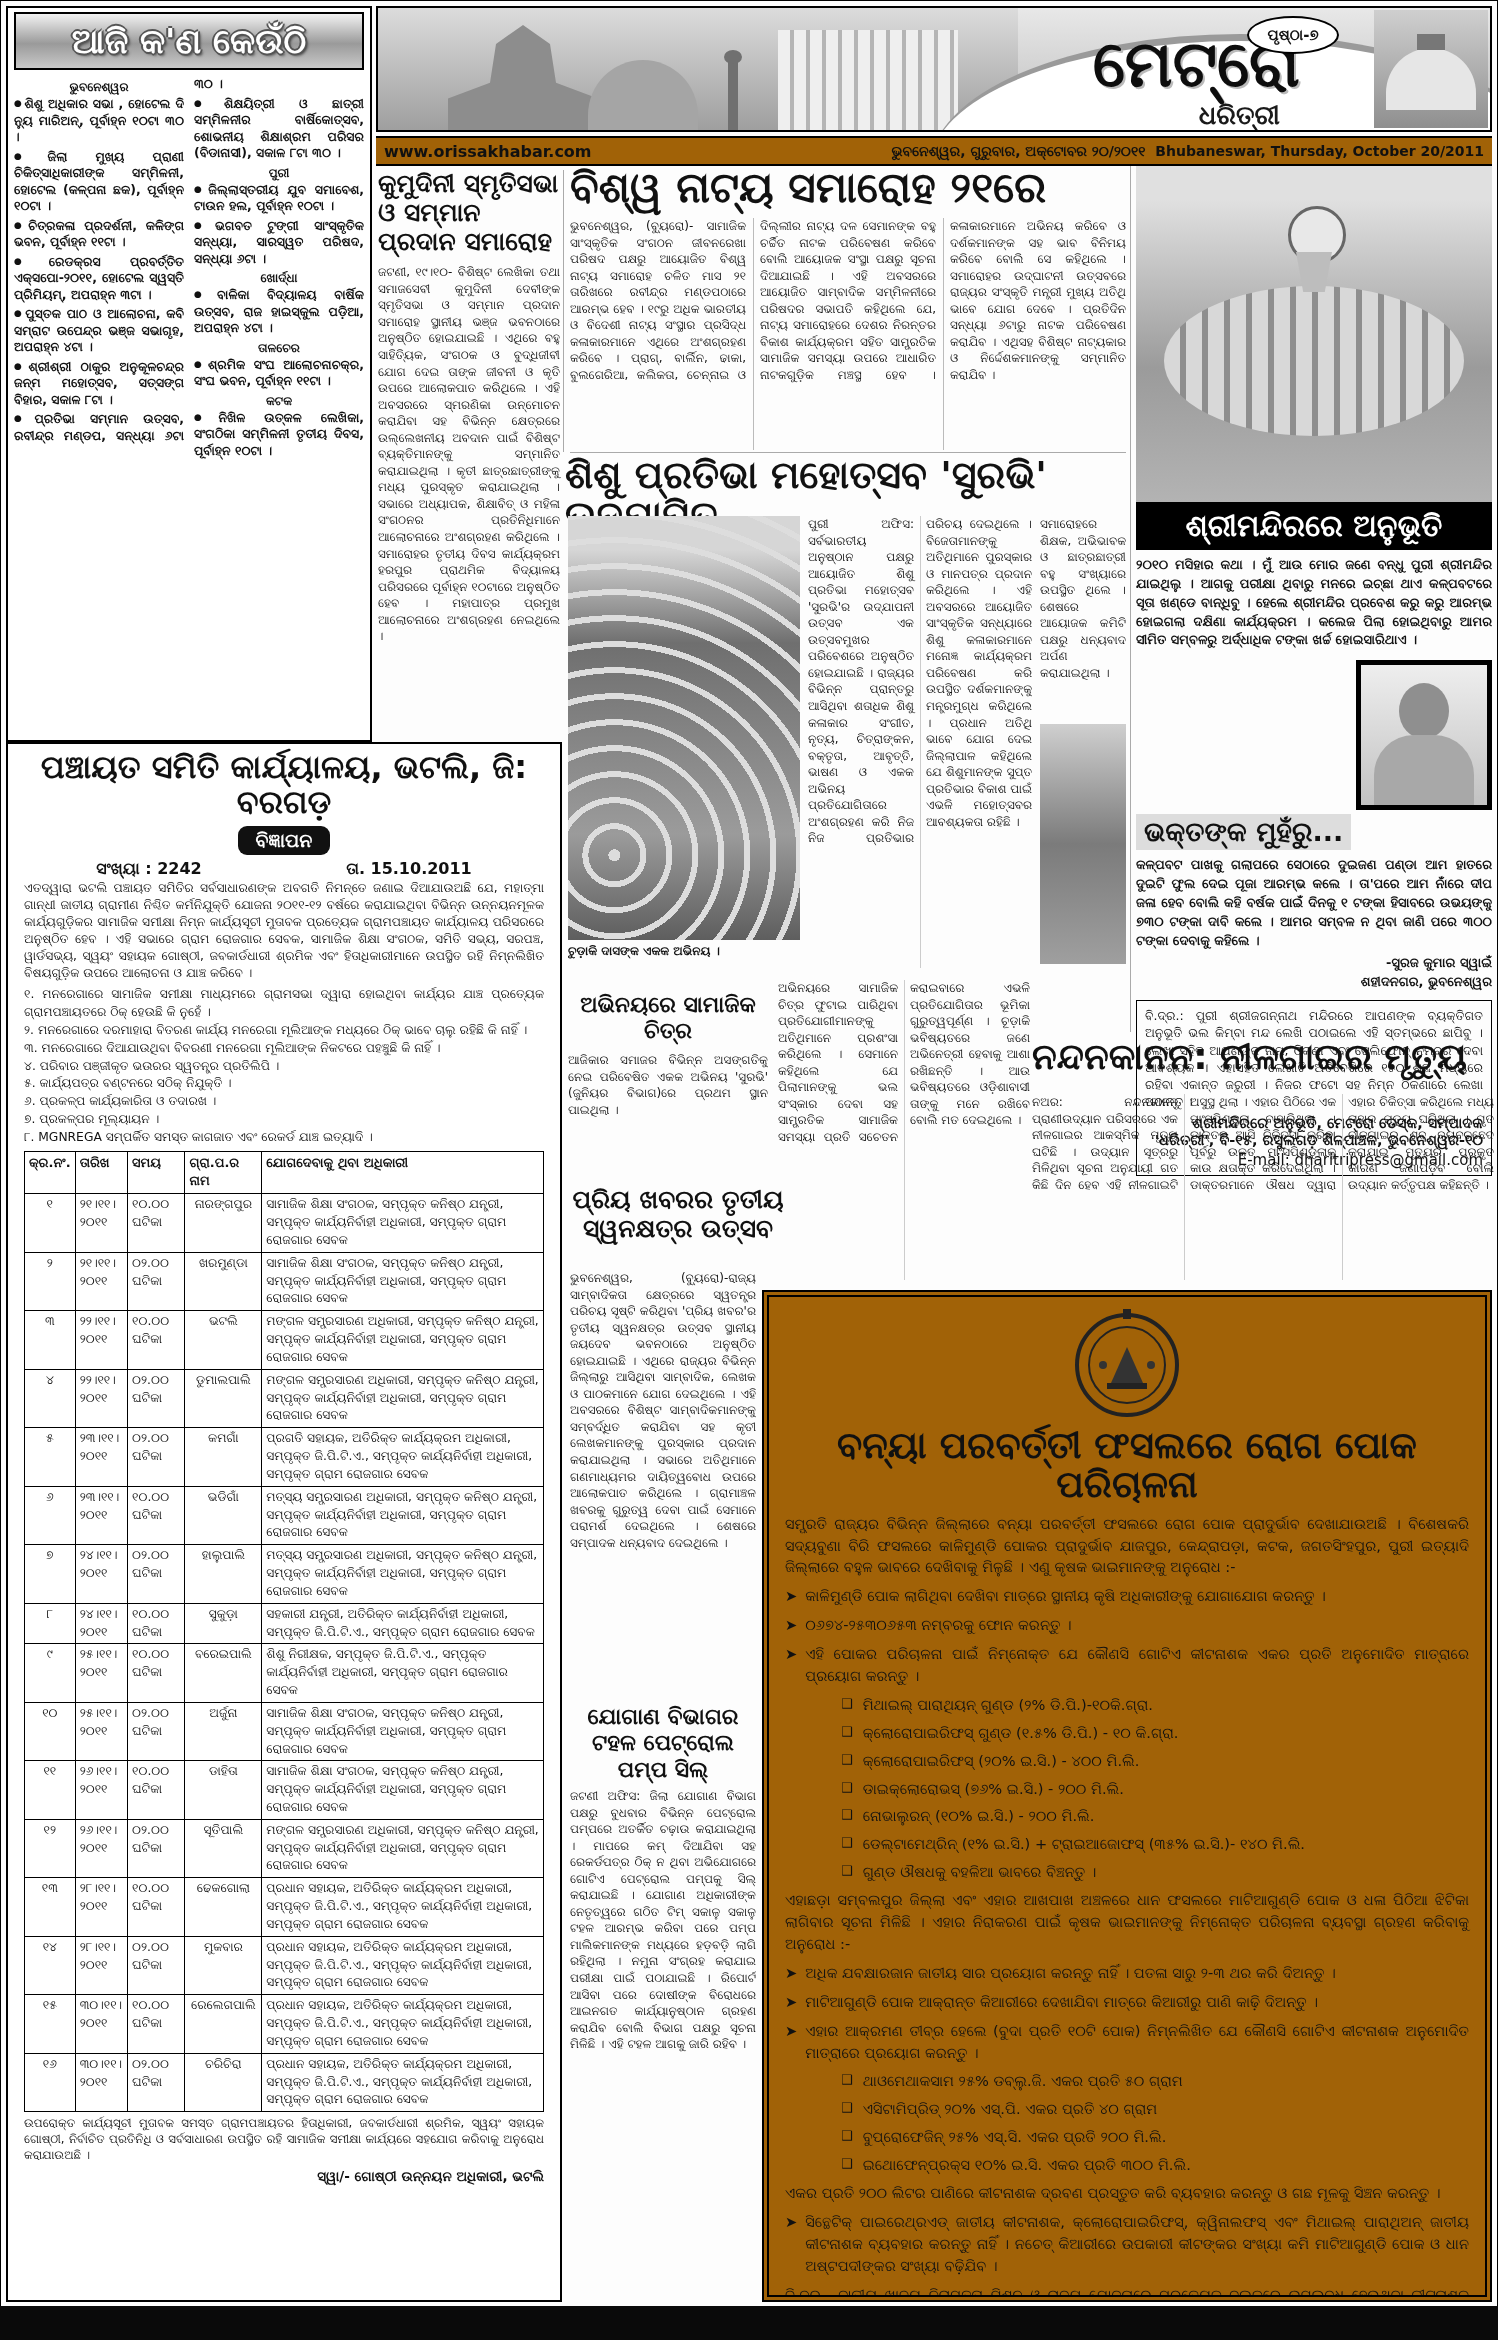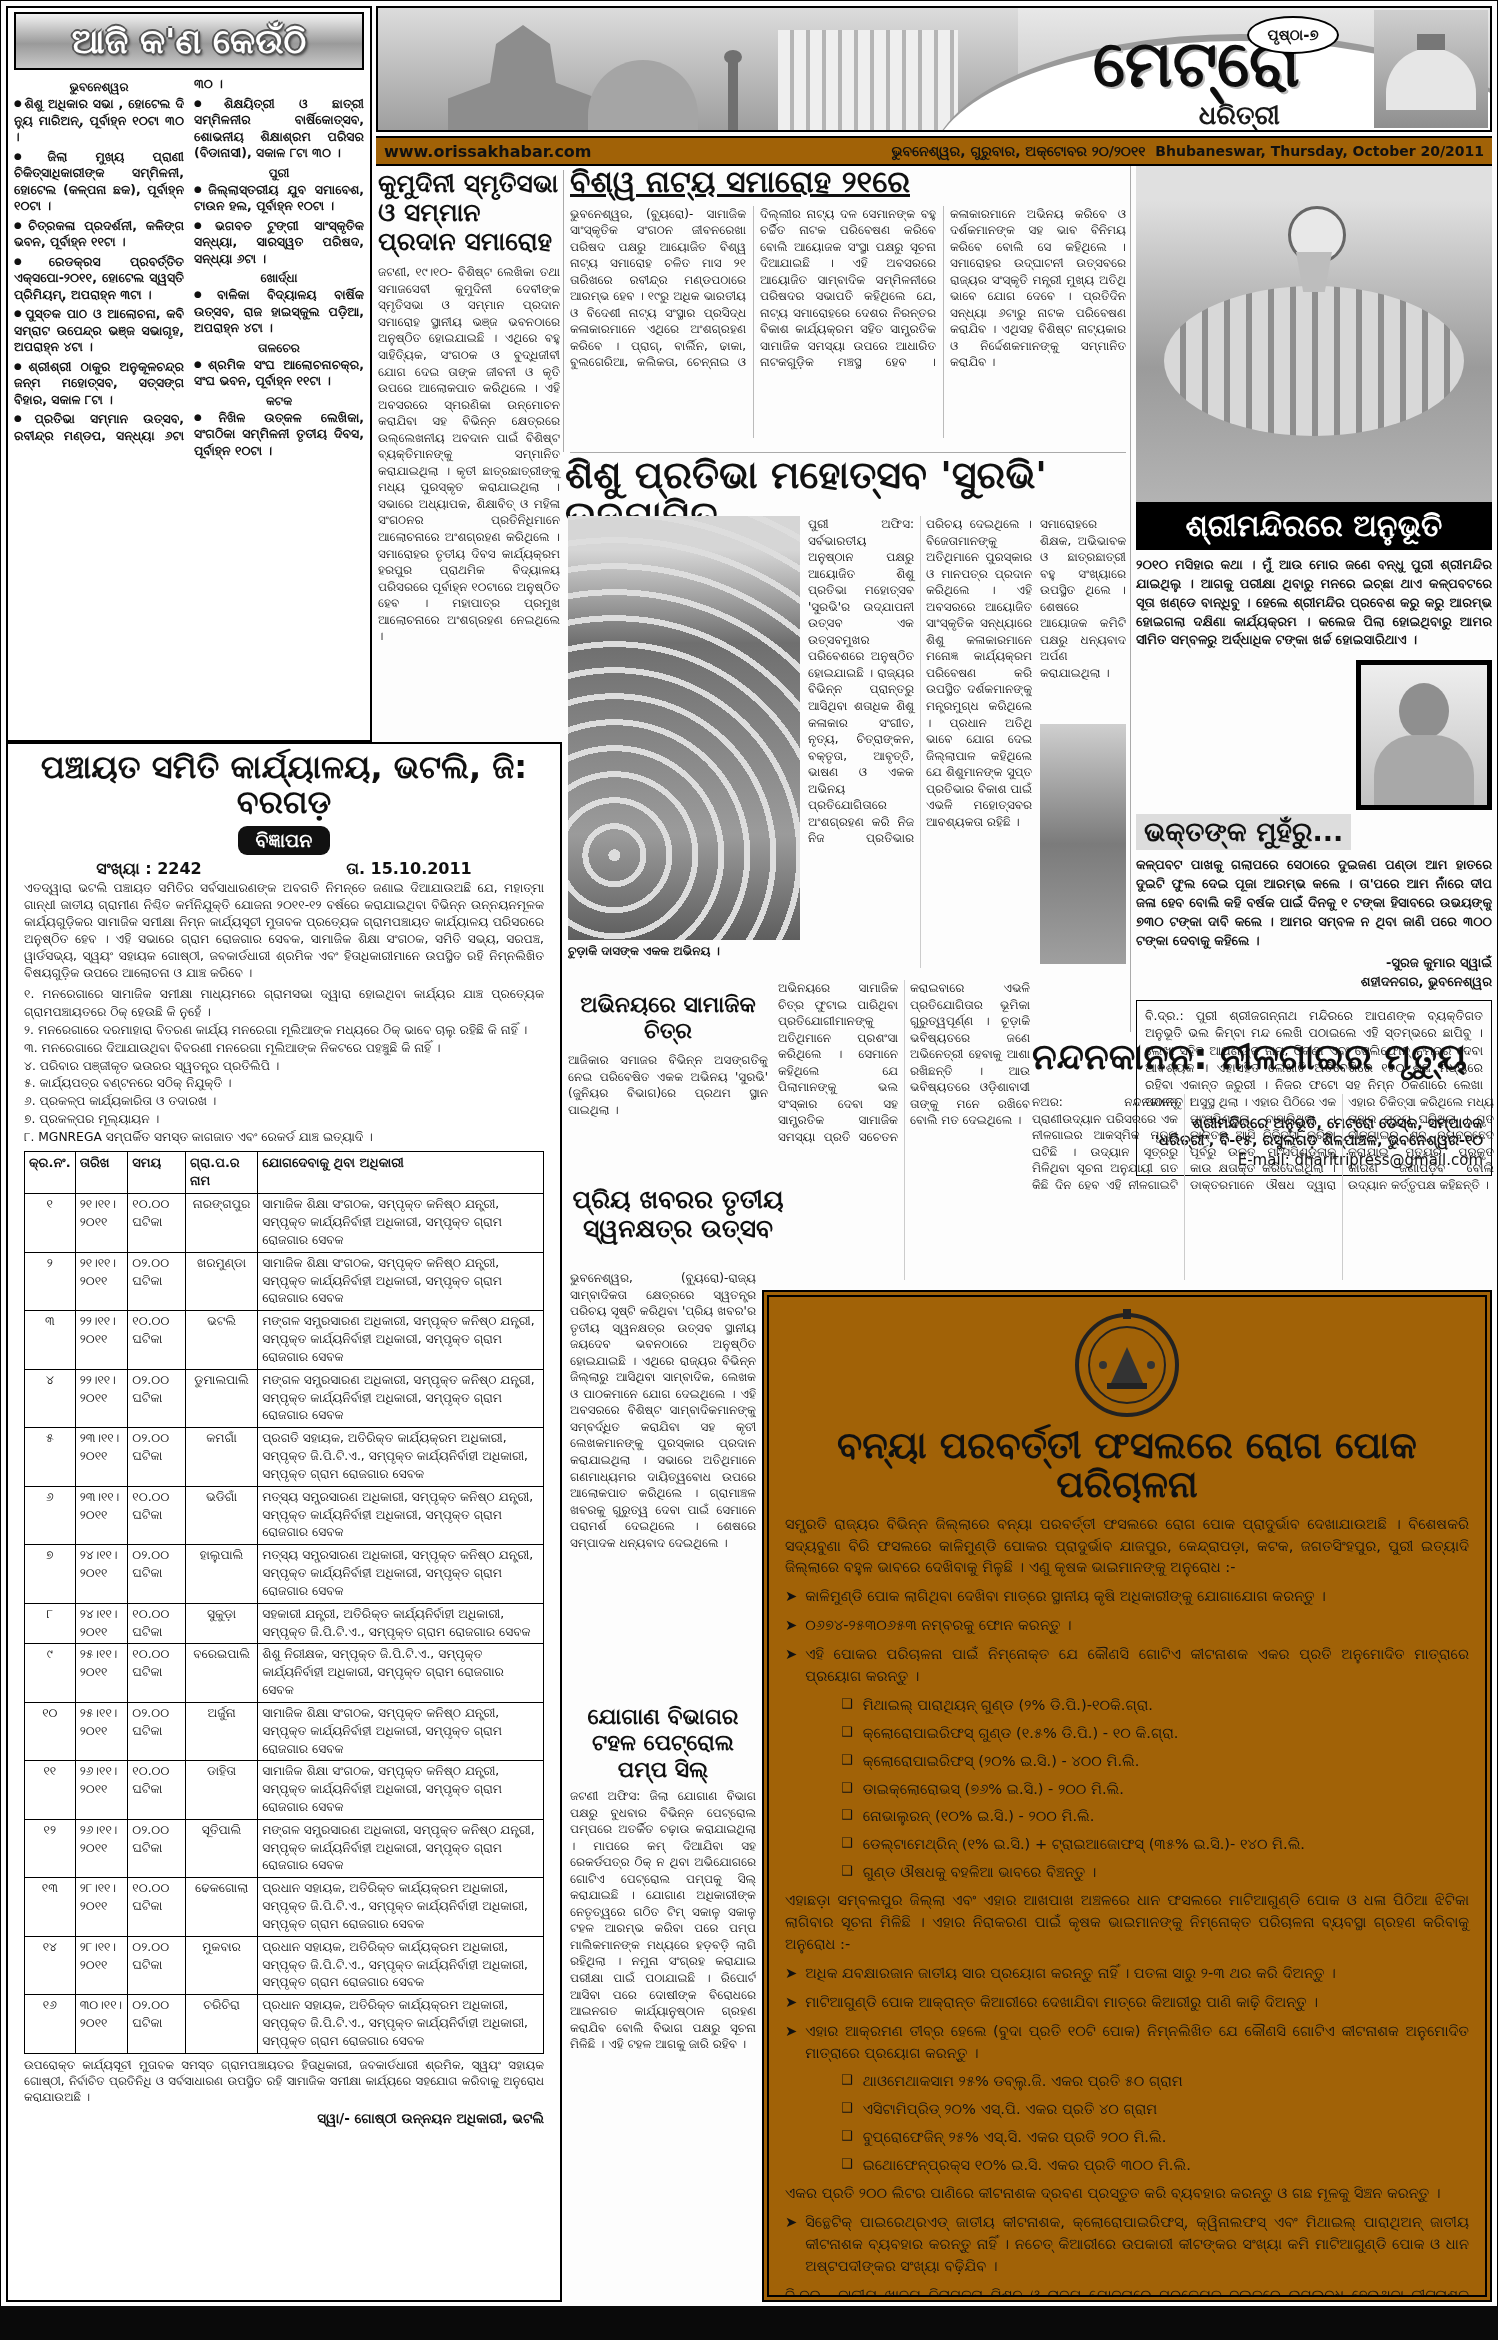--- a/index.html
+++ b/index.html
@@ -46,21 +46,21 @@
   .m-stupa .dome{position:absolute;left:12px;bottom:18px;width:90px;height:62px;background:#e6e6e6;border-radius:45px 45px 0 0;}
   .m-stupa .tee{position:absolute;left:43px;bottom:78px;width:28px;height:16px;background:#777;}
 
   
   .dateline{left:376px;top:136px;width:1116px;height:30px;border-top:2px solid #000;border-bottom:2px solid #000;
             box-sizing:border-box;display:flex;justify-content:space-between;align-items:center;padding:0 8px;background:#a16207;}
   .dateline .url{font-size:16px;font-weight:bold;}
   .dateline .dt{font-size:14px;font-weight:bold;}
 
   
-  .hl-xl{font-size:30px;font-weight:bold;line-height:1.05;text-decoration:underline;}
+  .hl-xl{font-size:42px;font-weight:bold;line-height:1.05;}
   .hl-lg{font-size:38px;font-weight:bold;line-height:1.05;}
   .hl-md{font-size:25px;font-weight:bold;line-height:1.15;}
   .hl-sm{font-size:22px;font-weight:bold;line-height:1.2;}
   .body-txt{font-size:12px;line-height:1.38;}
   .cap{font-size:12px;font-weight:bold;line-height:1.3;}
   .vrule{background:#aaa;width:1px;}
   .hrule{background:#aaa;height:1px;}
 
   
   .f-photo{left:1136px;top:166px;width:356px;height:336px;background:linear-gradient(#e0e0e0 10%,#9b9b9b 60%,#b3b3b3);}
@@ -385,20 +385,27 @@
   </tr>
 
   <tr>
     <td class="c">୧୪</td>
     <td>୨୮।୧୧।୨୦୧୧</td>
     <td>୦୨.୦୦ ଘଟିକା</td>
     <td class="c">ମୁକବାର</td>
     <td>ପ୍ରଧାନ ସହାୟକ, ଅତିରିକ୍ତ କାର୍ଯ୍ୟକ୍ରମ ଅଧିକାରୀ, ସମ୍ପୃକ୍ତ ଜି.ପି.ଟି.ଏ., ସମ୍ପୃକ୍ତ କାର୍ଯ୍ୟନିର୍ବାହୀ ଅଧିକାରୀ, ସମ୍ପୃକ୍ତ ଗ୍ରାମ ରୋଜଗାର ସେବକ</td>
   </tr>
 
+  <tr>
+    <td class="c">୧୫</td>
+    <td>୩୦।୧୧।୨୦୧୧</td>
+    <td>୧୦.୦୦ ଘଟିକା</td>
+    <td class="c">ରେଲେଗପାଲି</td>
+    <td>ପ୍ରଧାନ ସହାୟକ, ଅତିରିକ୍ତ କାର୍ଯ୍ୟକ୍ରମ ଅଧିକାରୀ, ସମ୍ପୃକ୍ତ ଜି.ପି.ଟି.ଏ., ସମ୍ପୃକ୍ତ କାର୍ଯ୍ୟନିର୍ବାହୀ ଅଧିକାରୀ, ସମ୍ପୃକ୍ତ ଗ୍ରାମ ରୋଜଗାର ସେବକ</td>
+  </tr>
 
   <tr>
     <td class="c">୧୬</td>
     <td>୩୦।୧୧।୨୦୧୧</td>
     <td>୦୨.୦୦ ଘଟିକା</td>
     <td class="c">ଚରିଚିରା</td>
     <td>ପ୍ରଧାନ ସହାୟକ, ଅତିରିକ୍ତ କାର୍ଯ୍ୟକ୍ରମ ଅଧିକାରୀ, ସମ୍ପୃକ୍ତ ଜି.ପି.ଟି.ଏ., ସମ୍ପୃକ୍ତ କାର୍ଯ୍ୟନିର୍ବାହୀ ଅଧିକାରୀ, ସମ୍ପୃକ୍ତ ଗ୍ରାମ ରୋଜଗାର ସେବକ</td>
   </tr>
 </tbody>
     </table>

